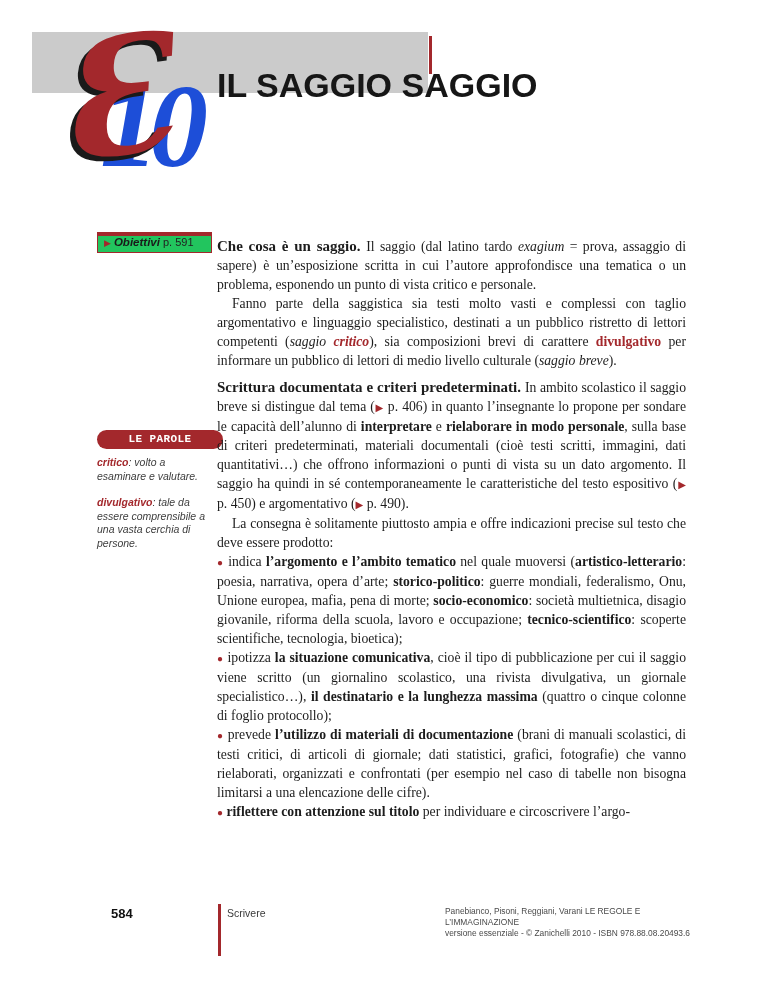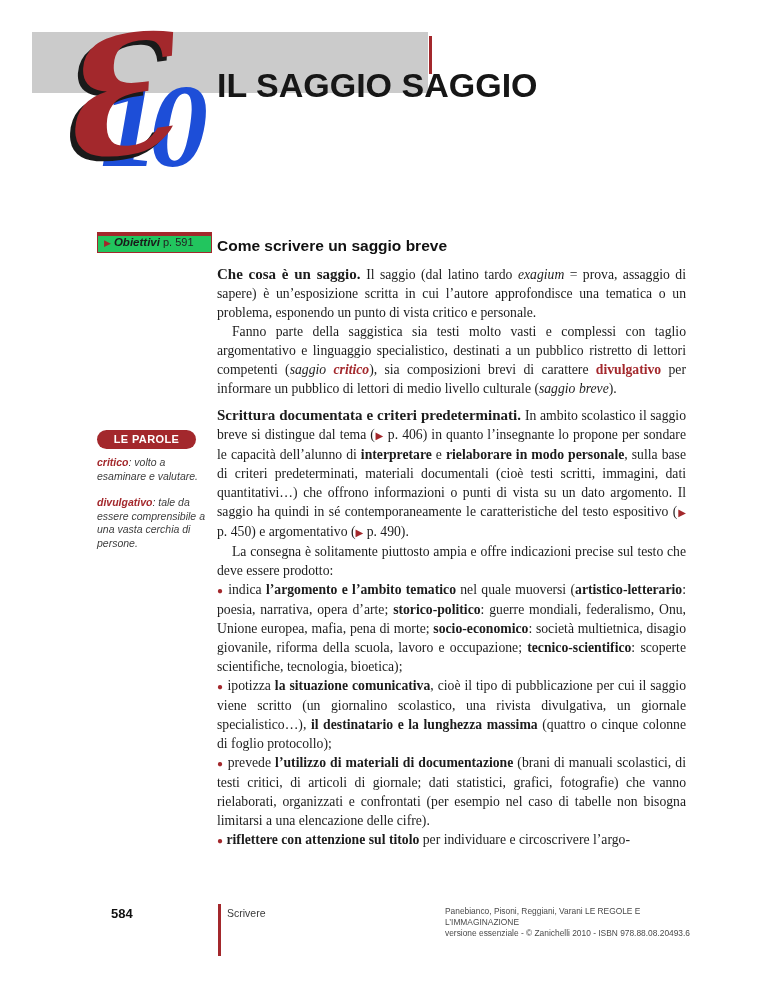--- a/index.html
+++ b/index.html
@@ -32,23 +32,23 @@
   
   .objectives {
     position:absolute; left:97px; top:232px; width:104px;
     border:1px solid #a3282c; border-top-width:4px;
     padding:0 3px 4px 6px; background:#22c55e;
     font-family:"Liberation Sans", sans-serif; font-size:11px; color:#222; white-space:nowrap;
   }
   .objectives .arrow { color:#a3282c; font-size:9px; margin-right:3px; }
   .objectives .obj-label { font-weight:bold; font-style:italic; font-size:11.5px; color:#1a1a1a; }
   .parole-pill {
-    position:absolute; left:97px; top:430px; width:99px; height:19px;
+    position:absolute; left:97px; top:430px; width:126px; height:19px;
     background:#a3282c; border-radius:10px; text-align:center; line-height:19px;
-    font-family:Liberation Sans, sans-serif; font-weight:bold; font-size:11px;
+    font-family:Liberation Mono, monospace; font-weight:bold; font-size:11px;
     letter-spacing:.4px; color:#ffffff;
   }
   .defs {
     position:absolute; left:97px; top:456px; width:114px;
     font-family:"Liberation Sans", sans-serif; font-size:10.5px; line-height:13.5px; color:#3d3d3d;
   }
   .defs p { margin:0 0 13px 0;font-style:italic; }
   .defs .term { color:#a3282c; font-weight:bold; }
 
   
@@ -101,21 +101,20 @@
   </div>
 
   <div class="parole-pill">LE PAROLE</div>
 
   <div class="defs">
     <p><span class="term">critico</span><span>: volto a esaminare e valutare.</span></p>
     <p><span class="term">divulgativo</span><span>: tale da essere comprensibile a una vasta cerchia di persone.</span></p>
   </div>
 
   <div class="main">
-    <h2>Come scrivere un saggio breve</h2>
     <div>
         <p class="first"><span class="seg-lead">Che cosa è un saggio. </span><span>Il saggio (dal latino tardo </span><span class="seg-i">exagium</span><span> = prova, assaggio di sapere) è un’esposizione scritta in cui l’autore approfondisce una tematica o un problema, esponendo un punto di vista critico e personale.</span></p>
         <p class="indent"><span>Fanno parte della saggistica sia testi molto vasti e complessi con taglio argomentativo e linguaggio specialistico, destinati a un pubblico ristretto di lettori competenti (</span><span class="seg-i">saggio </span><span class="seg-ri">critico</span><span>), sia composizioni brevi di carattere </span><span class="seg-rb">divulgativo</span><span> per informare un pubblico di lettori di medio livello culturale (</span><span class="seg-i">saggio breve</span><span>).</span></p>
         <p class="section"><span class="seg-lead">Scrittura documentata e criteri predeterminati. </span><span>In ambito scolastico il saggio breve si distingue dal tema (</span><span class="seg-ar">▶</span><span> p. 406) in quanto l’insegnante lo propone per sondare le capacità dell’alunno di </span><span class="seg-b">interpretare</span><span> e </span><span class="seg-b">rielaborare in modo personale</span><span>, sulla base di criteri predeterminati, materiali documentali (cioè testi scritti, immagini, dati quantitativi…) che offrono informazioni o punti di vista su un dato argomento. Il saggio ha quindi in sé contemporaneamente le caratteristiche del testo espositivo (</span><span class="seg-ar">▶</span><span> p. 450) e argomentativo (</span><span class="seg-ar">▶</span><span> p. 490).</span></p>
         <p class="indent"><span>La consegna è solitamente piuttosto ampia e offre indicazioni precise sul testo che deve essere prodotto:</span></p>
         <p class="bullet"><span class="seg-bu">●</span><span> indica </span><span class="seg-b">l’argomento e l’ambito tematico</span><span> nel quale muoversi (</span><span class="seg-b">artistico-letterario</span><span>: poesia, narrativa, opera d’arte; </span><span class="seg-b">storico-politico</span><span>: guerre mondiali, federalismo, Onu, Unione europea, mafia, pena di morte; </span><span class="seg-b">socio-economico</span><span>: società multietnica, disagio giovanile, riforma della scuola, lavoro e occupazione; </span><span class="seg-b">tecnico-scientifico</span><span>: scoperte scientifiche, tecnologia, bioetica);</span></p>
         <p class="bullet"><span class="seg-bu">●</span><span> ipotizza </span><span class="seg-b">la situazione comunicativa</span><span>, cioè il tipo di pubblicazione per cui il saggio viene scritto (un giornalino scolastico, una rivista divulgativa, un giornale specialistico…), </span><span class="seg-b">il destinatario e la lunghezza massima</span><span> (quattro o cinque colonne di foglio protocollo);</span></p>
         <p class="bullet"><span class="seg-bu">●</span><span> prevede </span><span class="seg-b">l’utilizzo di materiali di documentazione</span><span> (brani di manuali scolastici, di testi critici, di articoli di giornale; dati statistici, grafici, fotografie) che vanno rielaborati, organizzati e confrontati (per esempio nel caso di tabelle non bisogna limitarsi a una elencazione delle cifre).</span></p>
         <p class="bullet"><span class="seg-bu">●</span><span> </span><span class="seg-b">riflettere con attenzione sul titolo</span><span> per individuare e circoscrivere l’argo-</span></p>
       </div>

